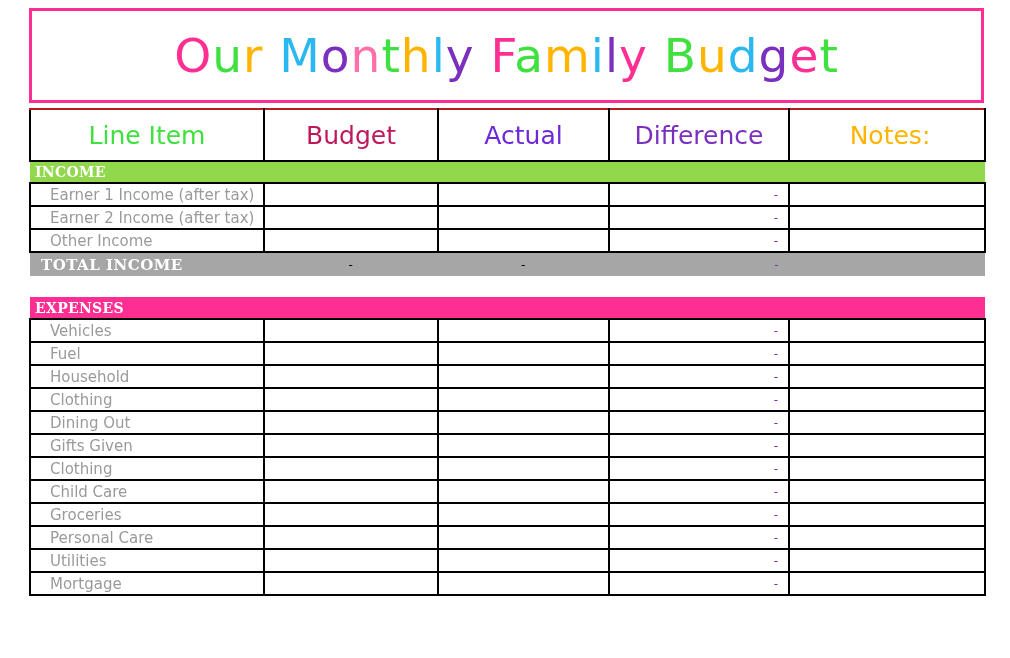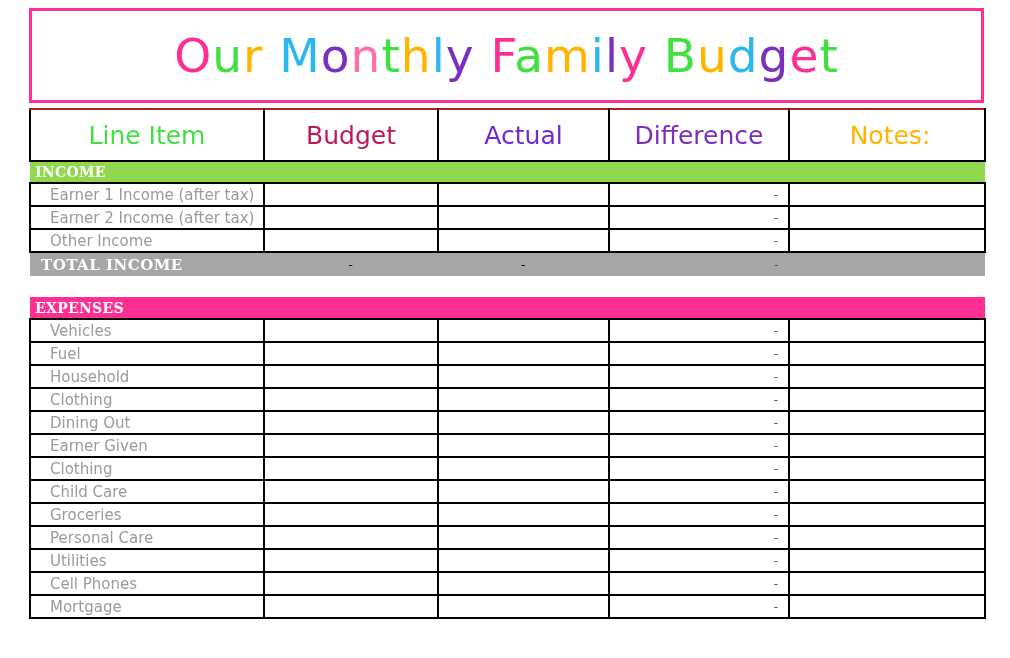--- a/index.html
+++ b/index.html
@@ -252,21 +252,21 @@
           <td class="blank"></td>
         </tr>
         <tr class="item">
           <td class="lbl">Dining Out</td>
           <td class="blank"></td>
           <td class="blank"></td>
           <td class="diff">-</td>
           <td class="blank"></td>
         </tr>
         <tr class="item">
-          <td class="lbl">Earner Given</td>
+          <td class="lbl">Gifts Given</td>
           <td class="blank"></td>
           <td class="blank"></td>
           <td class="diff">-</td>
           <td class="blank"></td>
         </tr>
         <tr class="item">
           <td class="lbl">Clothing</td>
           <td class="blank"></td>
           <td class="blank"></td>
           <td class="diff">-</td>
@@ -288,27 +288,20 @@
         </tr>
         <tr class="item">
           <td class="lbl">Personal Care</td>
           <td class="blank"></td>
           <td class="blank"></td>
           <td class="diff">-</td>
           <td class="blank"></td>
         </tr>
         <tr class="item">
           <td class="lbl">Utilities</td>
-          <td class="blank"></td>
-          <td class="blank"></td>
-          <td class="diff">-</td>
-          <td class="blank"></td>
-        </tr>
-        <tr class="item">
-          <td class="lbl">Cell Phones</td>
           <td class="blank"></td>
           <td class="blank"></td>
           <td class="diff">-</td>
           <td class="blank"></td>
         </tr>
         <tr class="item">
           <td class="lbl">Mortgage</td>
           <td class="blank"></td>
           <td class="blank"></td>
           <td class="diff">-</td>

